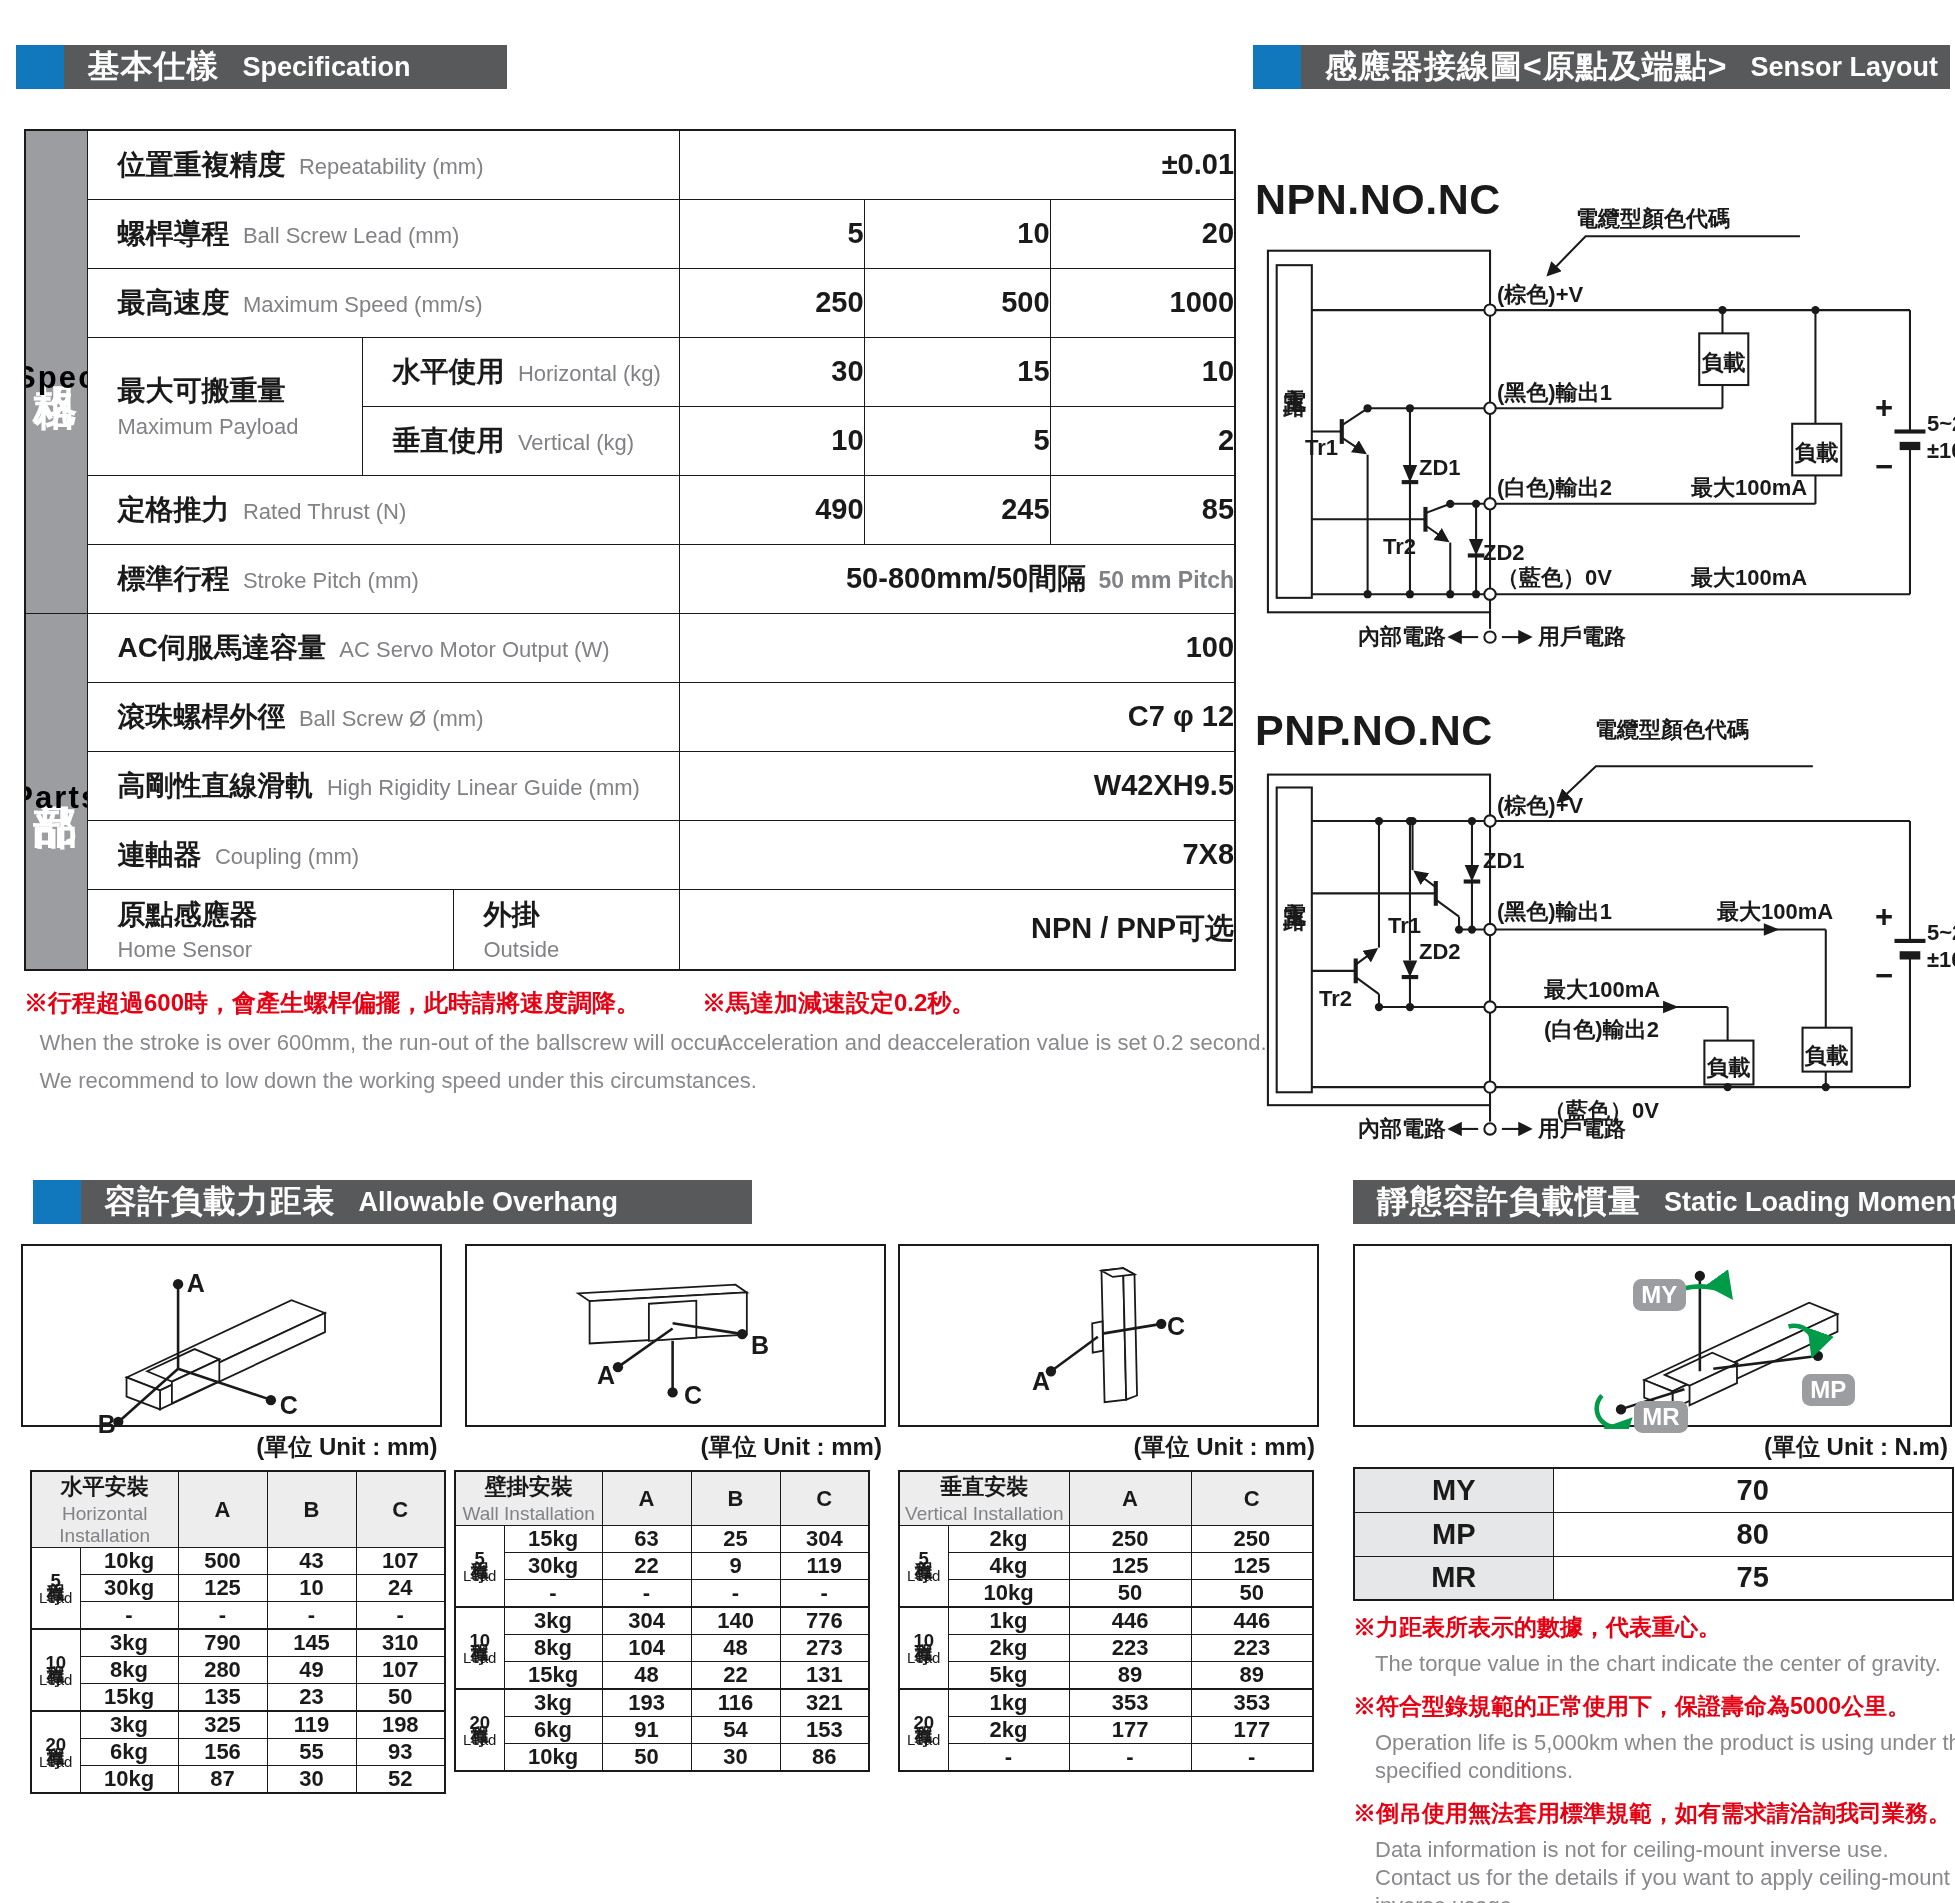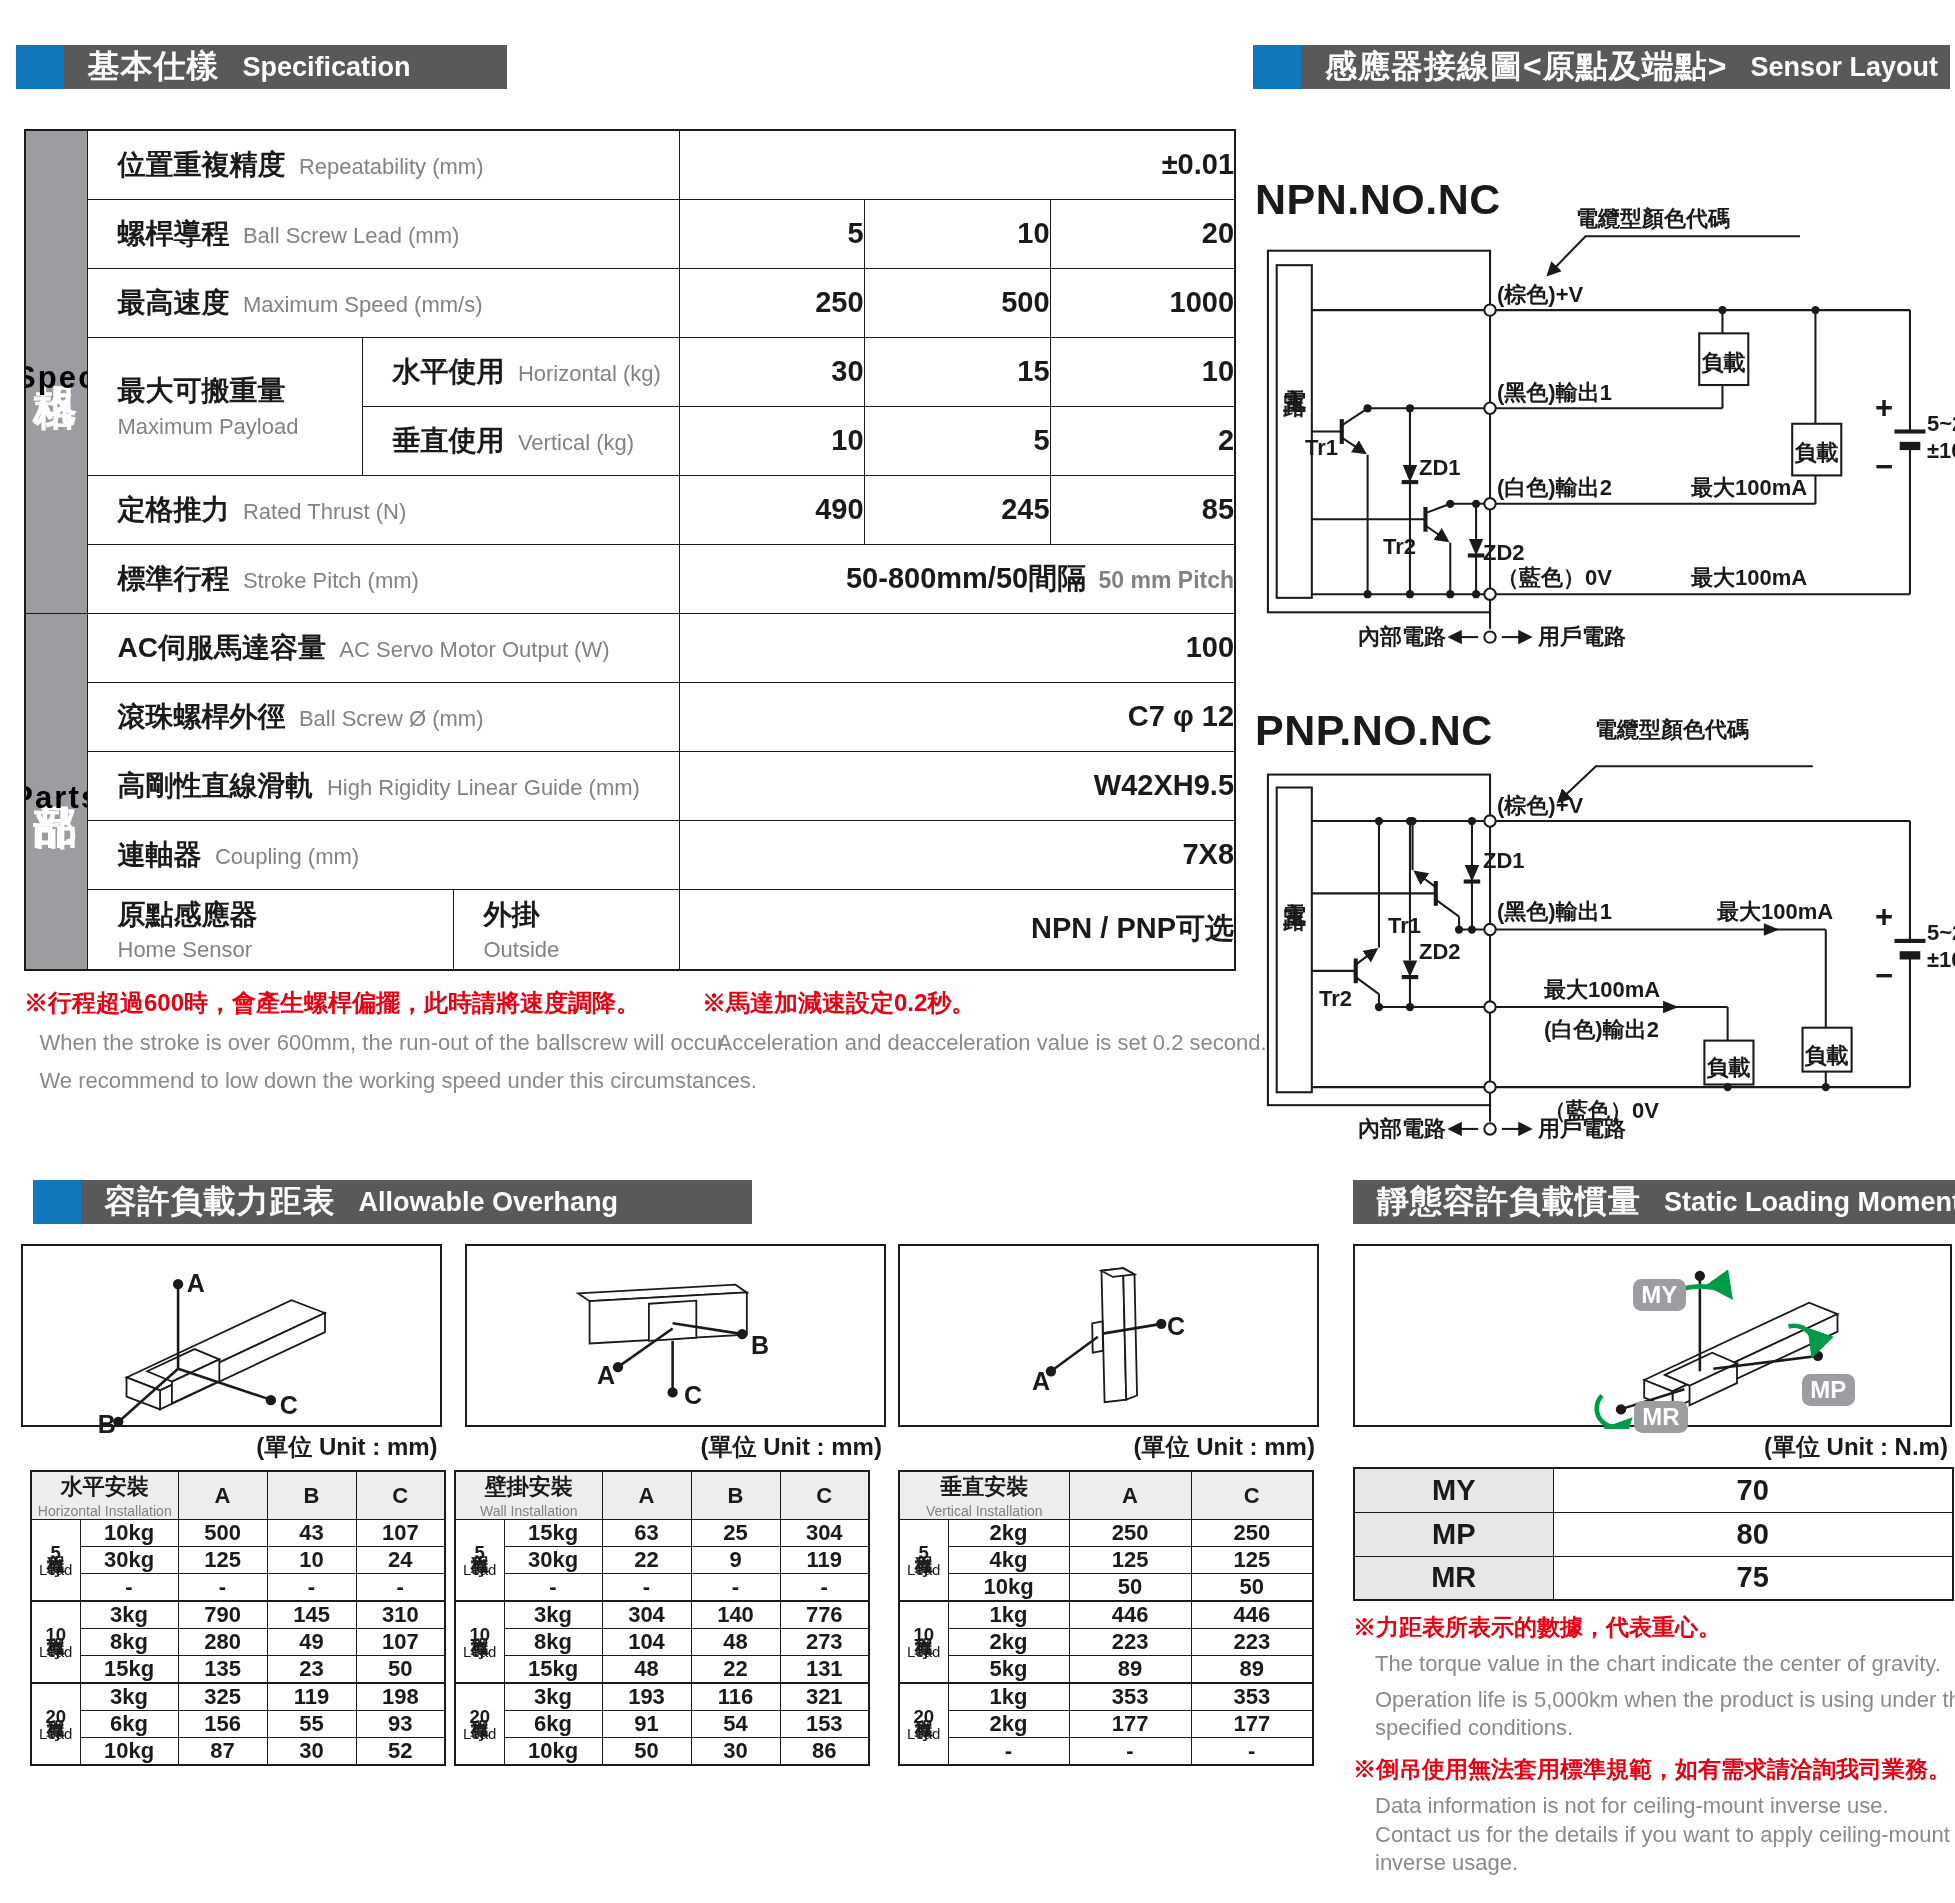--- a/index.html
+++ b/index.html
@@ -58,21 +58,21 @@
 
   
   .dbox { position:absolute; width:421px; height:183px; border:2.1px solid #1A1A1A; background:#fff; }
   .dbox svg { position:absolute; left:0; top:0; }
   .axl { position:absolute; font-weight:800; font-size:25px; }
   .unit { position:absolute; width:421px; text-align:right; font-size:24px; font-weight:bold; padding-right:4.1px; white-space:nowrap; }
   .ov-tbl { position:absolute; border:2.6px solid #1A1A1A; }
   .ov-tbl td { text-align:center; vertical-align:middle; font-size:22px; font-weight:bold; }
   .ov-tbl .th { background:#EDEDEE; }
   .ov-tbl .thname .tzh { font-size:22px; font-weight:bold; }
-  .ov-tbl .thname .ten { font-size:14px; font-weight:normal; color:#808285; margin-top:1px; }
+  .ov-tbl .thname .ten { font-size:19px; font-weight:normal; color:#808285; margin-top:1px; }
   .ov-tbl .g { background:#fff; }
   .ov-tbl .g .ginner { display:flex; flex-direction:column; align-items:center; justify-content:center; line-height:1.0; }
   .ov-tbl .g .gzh { writing-mode:vertical-rl; text-orientation:upright; font-size:18px; font-weight:bold; }
   .ov-tbl .g .gn { font-size:18.6px; font-weight:bold; margin-top:1px; }
   .ov-tbl .g .gen { font-size:15px; font-weight:normal;text-align:center; }
   .ov-tbl tr.gsep td { border-top-width:2.6px; }
 
   
   .badge { position:absolute; background:#9B9DA0; color:#fff; font-weight:800; font-size:24px; line-height:1; padding:4.1px 8.3px; border-radius:8.3px; }
   .st-tbl { position:absolute; left:1353px; top:1467px; width:599px; border:2.6px solid #1A1A1A; }
@@ -770,19 +770,20 @@
     <tr style="height:44px">
       <td class="k">MR</td>
       <td>75</td>
     </tr>
   </tbody>
     </table>
 
   <div class="st-notes">
     <div class="sn-red">※力距表所表示的數據，代表重心。</div>
     <div class="sn-gray">The torque value in the chart indicate the center of gravity.</div>
+    <div class="sn-red">※符合型錄規範的正常使用下，保證壽命為5000公里。</div>
     <div class="sn-gray"><span>Operation life is 5,000km when the product is using under the</span><br><span>specified conditions.</span></div>
     <div class="sn-red">※倒吊使用無法套用標準規範，如有需求請洽詢我司業務。</div>
     <div class="sn-gray"><span>Data information is not for ceiling-mount inverse use.</span><br><span>Contact us for the details if you want to apply ceiling-mount</span><br><span>inverse usage.</span></div>
   </div>
 
 </div>
 
 
 </body></html>

